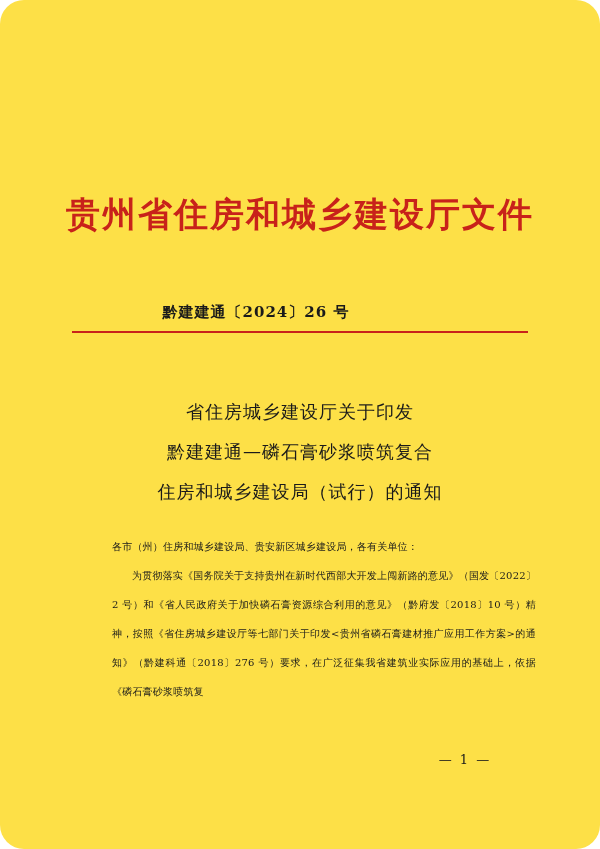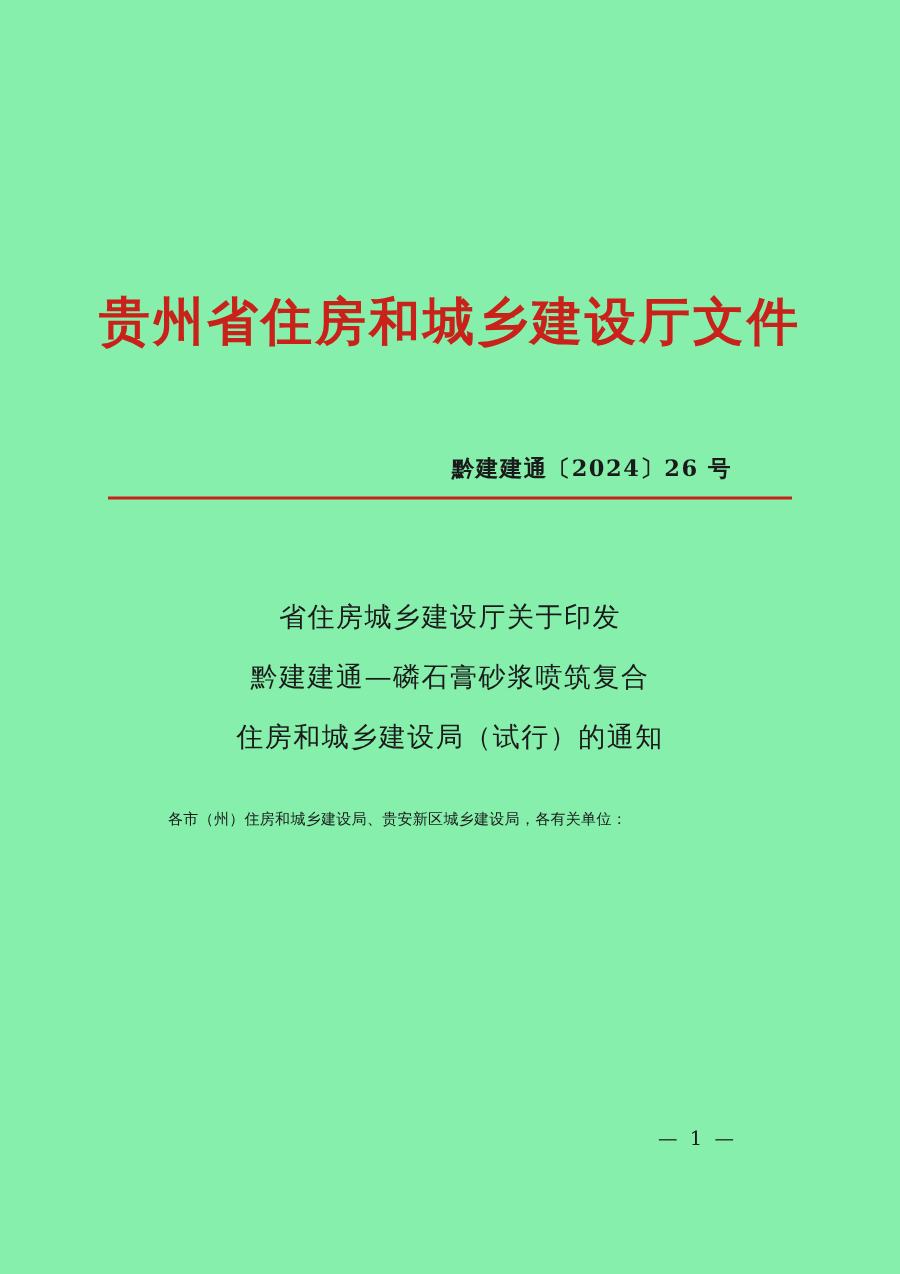--- a/index.html
+++ b/index.html
@@ -14,41 +14,42 @@
     color: #1a1a1a;
     position: relative;
     overflow: hidden;
   }
   .page {
     position: absolute;
     left: 0;
     top: 0;
     width: 600px;
     height: 849px;
-    background: #86efac;
+    background: #fde047;
+    border-radius: 24px;
   }
   .doc-title {
     position: absolute;
     top: 192px;
     left: 0;
     width: 600px;
     text-align: center;
     color: #c8221a;
     font-size: 34px;
     font-weight: bold;
     letter-spacing: 2px;
     font-family: "DejaVu Serif", "Liberation Serif", serif;
     white-space: nowrap;
   }
   .doc-number {
     position: absolute;
     top: 303px;
-    left: 0;
+    left: 12px;
     width: 488px;
-    text-align: right;
+    text-align: center;
     color: #1a1a1a;
     font-size: 15px;
     letter-spacing: 1px;
     font-weight: bold;
   }
   .red-rule {
     position: absolute;
     top: 331px;
     left: 72px;
     width: 456px;
@@ -108,19 +109,20 @@
   <div class="red-rule"></div>
 
   <div class="subject">
     <div>省住房城乡建设厅关于印发</div>
     <div>黔建建通—磷石膏砂浆喷筑复合</div>
     <div>住房和城乡建设局（试行）的通知</div>
   </div>
 
   <div class="body-text">
     <p>各市（州）住房和城乡建设局、贵安新区城乡建设局，各有关单位：</p>
+    <p class="indent">为贯彻落实《国务院关于支持贵州在新时代西部大开发上闯新路的意见》（国发〔2022〕2 号）和《省人民政府关于加快磷石膏资源综合利用的意见》（黔府发〔2018〕10 号）精神，按照《省住房城乡建设厅等七部门关于印发&lt;贵州省磷石膏建材推广应用工作方案&gt;的通知》（黔建科通〔2018〕276 号）要求，在广泛征集我省建筑业实际应用的基础上，依据《磷石膏砂浆喷筑复</p>
   </div>
 
   <div class="page-number">
     <span>— 1 —</span>
   </div>
 
 </div>
 
 </body></html>

